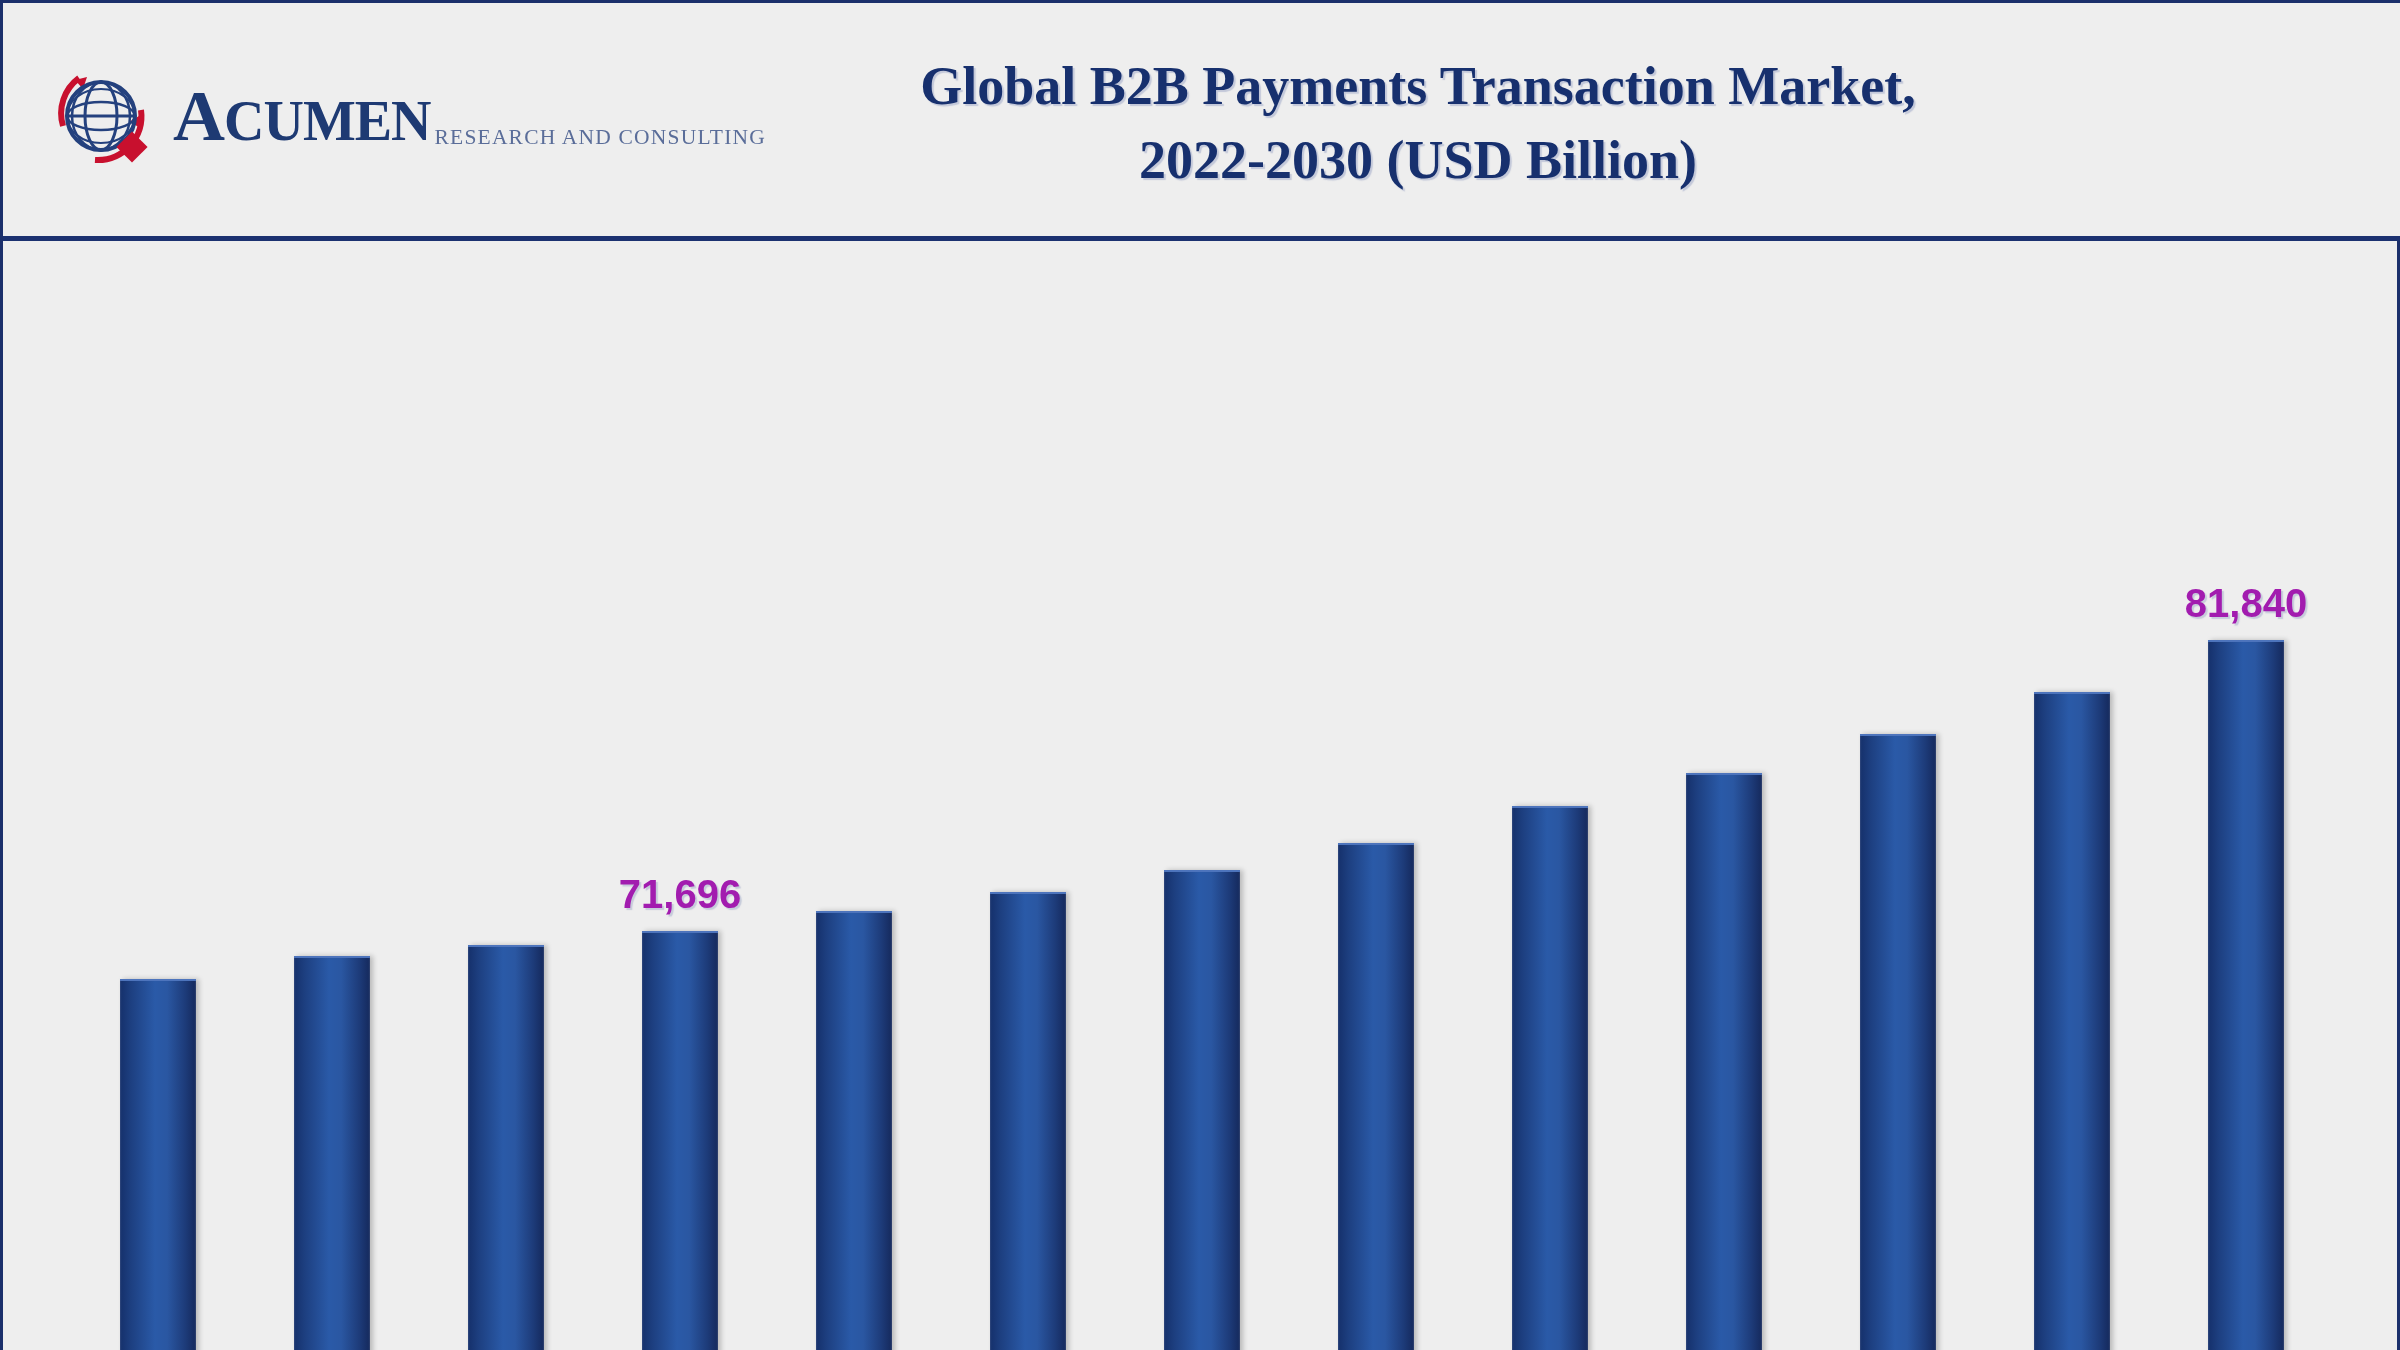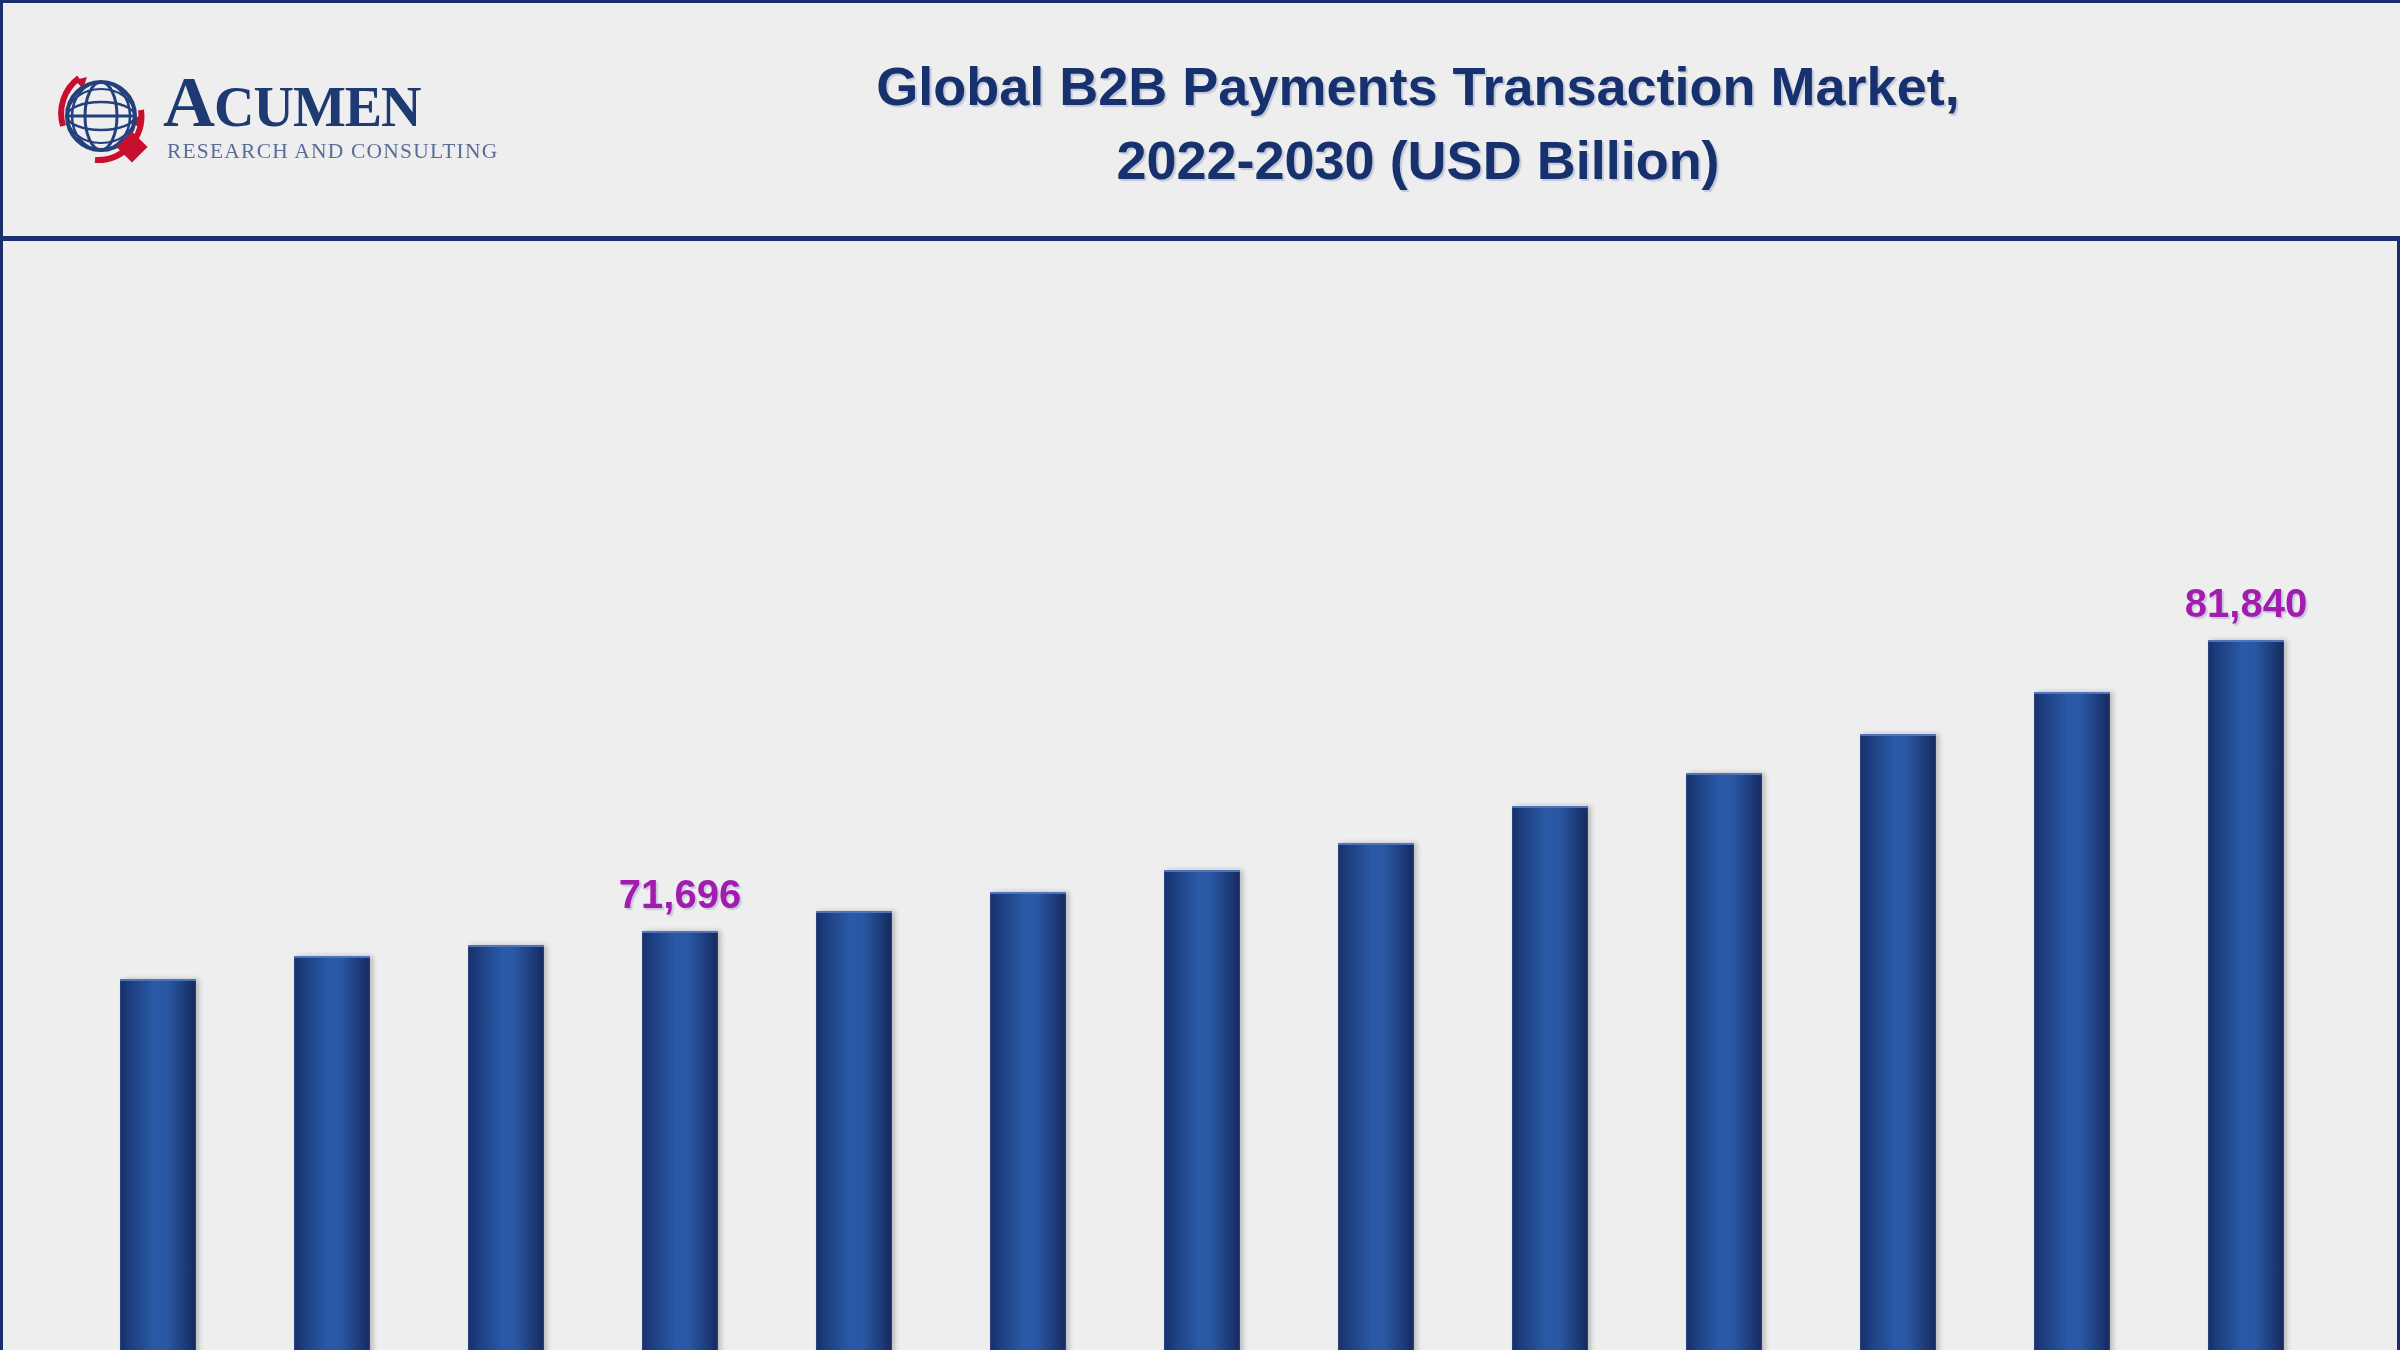--- a/index.html
+++ b/index.html
@@ -24,21 +24,21 @@
     border-bottom:5px solid #1b3170;
     background:#eeeeee;
     display:flex;align-items:center;
   }
   #logo-block{
     position:absolute;left:46px;top:40px;
     width:420px;height:150px;
     display:flex;align-items:center;
   }
   #logo-mark{position:relative;width:108px;height:108px;flex:0 0 108px;}
-  #logo-text{margin-left:6px;display:flex;flex-direction:column;justify-content:center;}
+  #logo-text{margin-left:16px;display:flex;flex-direction:row;justify-content:center;align-items:flex-end;}
   #logo-word{
     font-family:"Liberation Serif", serif;
     font-weight:700;
     font-size:56px;line-height:56px;
     color:#1e3a73;
     letter-spacing:-1px;
   }
   #logo-word .cap{font-size:72px;line-height:56px;}
   #logo-sub{
     font-family:Liberation Serif, serif;
@@ -53,20 +53,21 @@
   #title{
     position:absolute;
     left:520px;right:90px;top:46px;
     text-align:center;
     font-size:54px;
     line-height:74px;
     font-weight:700;
     color:#17306e;
     text-shadow:2px 2px 1px rgba(160,170,200,.55);
     white-space:pre-line;
+    font-family:Liberation Serif, serif;
   }
 
   
   #chart{
     position:absolute;
     left:0;top:243px;width:2394px;height:1104px;
     background:#eeeeee;
   }
   #plot{
     position:absolute;

